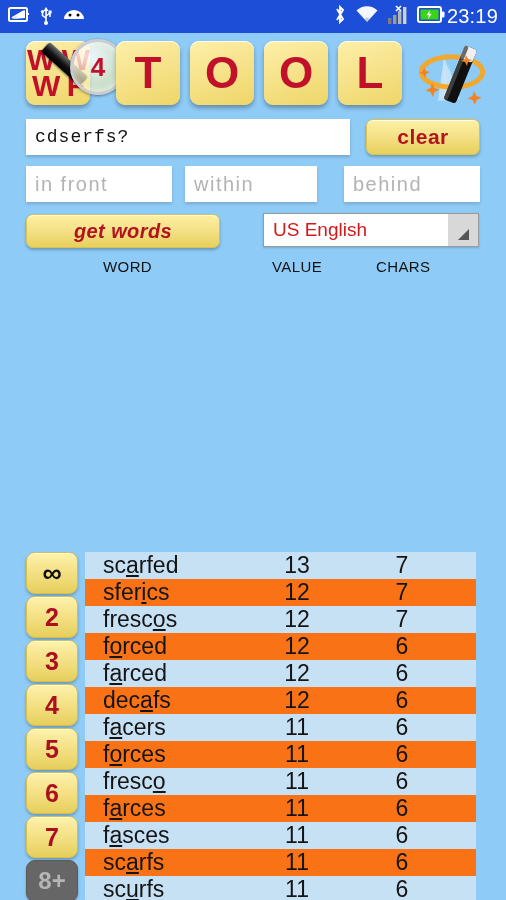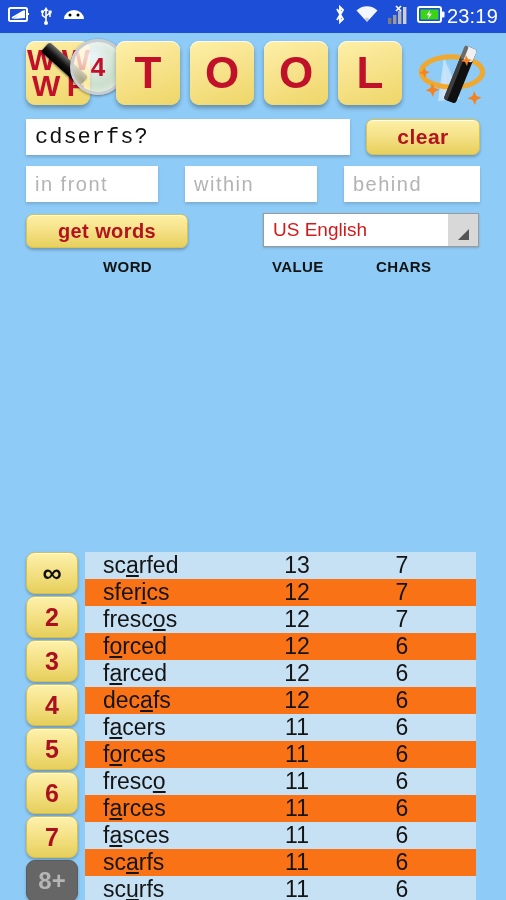--- a/index.html
+++ b/index.html
@@ -56,21 +56,21 @@
     background:linear-gradient(180deg,#6d6d6d,#111 55%,#000);
     transform:rotate(42deg);transform-origin:100% 50%;
     box-shadow:0 1px 2px rgba(0,0,0,.5);
   }
   .wand{position:absolute;left:408px;top:6px;width:92px;height:72px;}
   
   .search-row{position:absolute;left:0;top:115px;width:506px;height:45px;}
   .search-input{
     position:absolute;left:26px;top:4px;width:324px;height:36px;
     background:#fff;border:0;outline:none;box-sizing:border-box;
-    padding:12px 9px;font-size:22px;color:#111;
+    padding:12px 9px;font-size:18px;color:#111;
     font-family:"Liberation Mono","DejaVu Sans Mono",monospace;
     letter-spacing:1px;
     box-shadow:0 2px 3px rgba(0,0,0,.18);
   }
   .btn-yellow{
     background:linear-gradient(180deg,#fdf0a4 0%,#f6e38c 42%,#e7d05c 100%);
     border:1px solid #d9c24f;border-radius:7px;
     color:#b3121f;font-weight:bold;
     box-shadow:0 2px 3px rgba(0,0,0,.25),inset 0 1px 0 rgba(255,255,255,.8);
     cursor:pointer;
@@ -82,28 +82,28 @@
   }
   
   .filter-row{position:absolute;left:0;top:164px;width:506px;height:42px;}
   .filter-input{
     position:absolute;top:2px;height:36px;background:#fff;border:0;outline:none;
     box-sizing:border-box;padding:0 9px;font-size:20px;color:#111;
     font-family:"Liberation Sans",sans-serif;letter-spacing:1px;
     box-shadow:0 2px 3px rgba(0,0,0,.15);
   }
   .filter-input::placeholder{color:#b3b3b3;letter-spacing:1.5px;}
-  .fi0{left:26px;width:132px;}
+  .fi0{left:26px;width:146px;}
   .fi1{left:185px;width:132px;}
   .fi2{left:344px;width:136px;}
   
   .action-row{position:absolute;left:0;top:211px;width:506px;height:44px;}
   .getwords-btn{
-    position:absolute;left:26px;top:3px;width:162px;height:34px;
-    font-size:20px;letter-spacing:.4px;
+    position:absolute;left:26px;top:3px;width:194px;height:34px;
+    font-size:20px;letter-spacing:.4px;font-style:italic;
   }
   .lang-select{
     position:absolute;left:263px;top:2px;width:216px;height:34px;
     background:#fff;border:1px solid #9a9a9a;box-sizing:border-box;
     display:flex;align-items:center;
     box-shadow:0 1px 2px rgba(0,0,0,.18);cursor:pointer;justify-content:space-between;
   }
   .lang-label{
     flex:1;padding-left:9px;color:#d11a1a;font-size:19px;
     font-family:"Liberation Sans",sans-serif;
@@ -114,21 +114,21 @@
     padding-bottom:6px;box-sizing:border-box;
   }
   .lang-arrow i{
     display:block;width:0;height:0;
     border-left:11px solid transparent;
     border-bottom:11px solid #555;
   }
   
   .col-headers{position:absolute;left:0;top:258px;width:506px;height:20px;}
   .col-headers span{
-    position:absolute;top:0;font-size:15px;font-weight:bold;color:#131313;
+    position:absolute;top:0;font-size:15px;font-weight:normal;color:#131313;
     letter-spacing:.4px;
   }
   .ch-word{left:103px;}
   .ch-value{left:272px;width:50px;text-align:center;}
   .ch-chars{left:376px;width:52px;text-align:center;}
   
   .sidebar{position:absolute;left:0;top:276px;width:86px;}
   .len-btn{
     position:absolute;left:26px;width:52px;height:42px;border-radius:9px;
     display:flex;align-items:center;justify-content:center;

